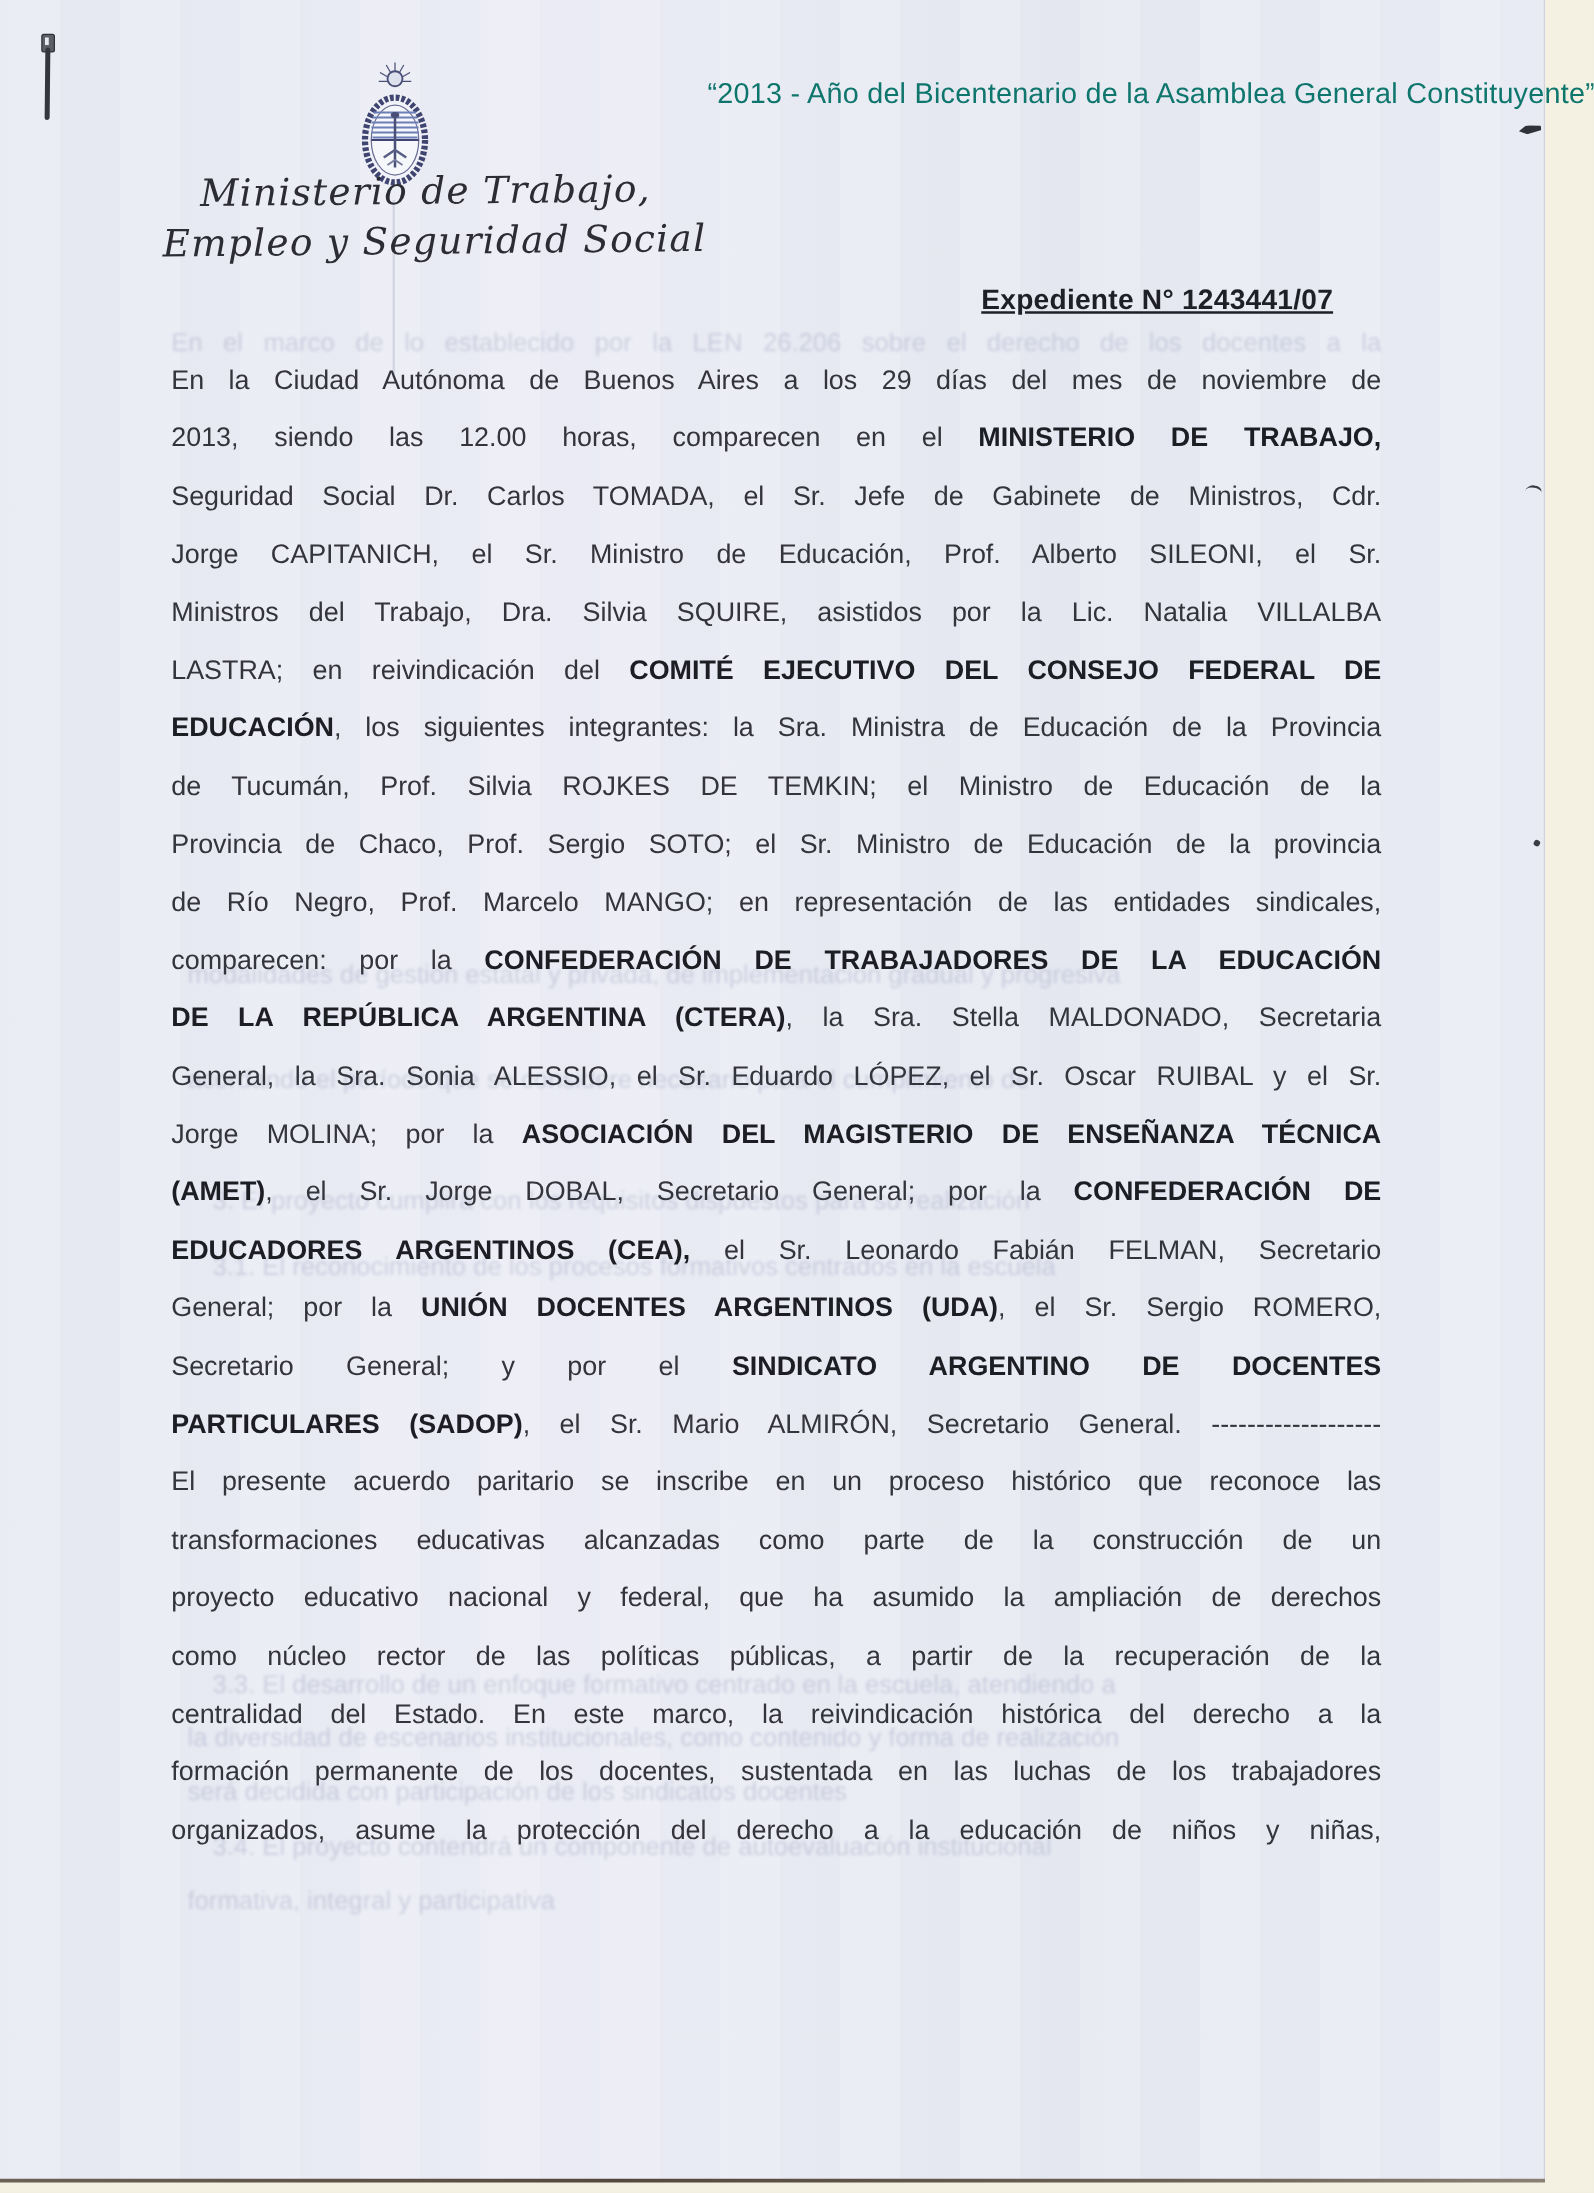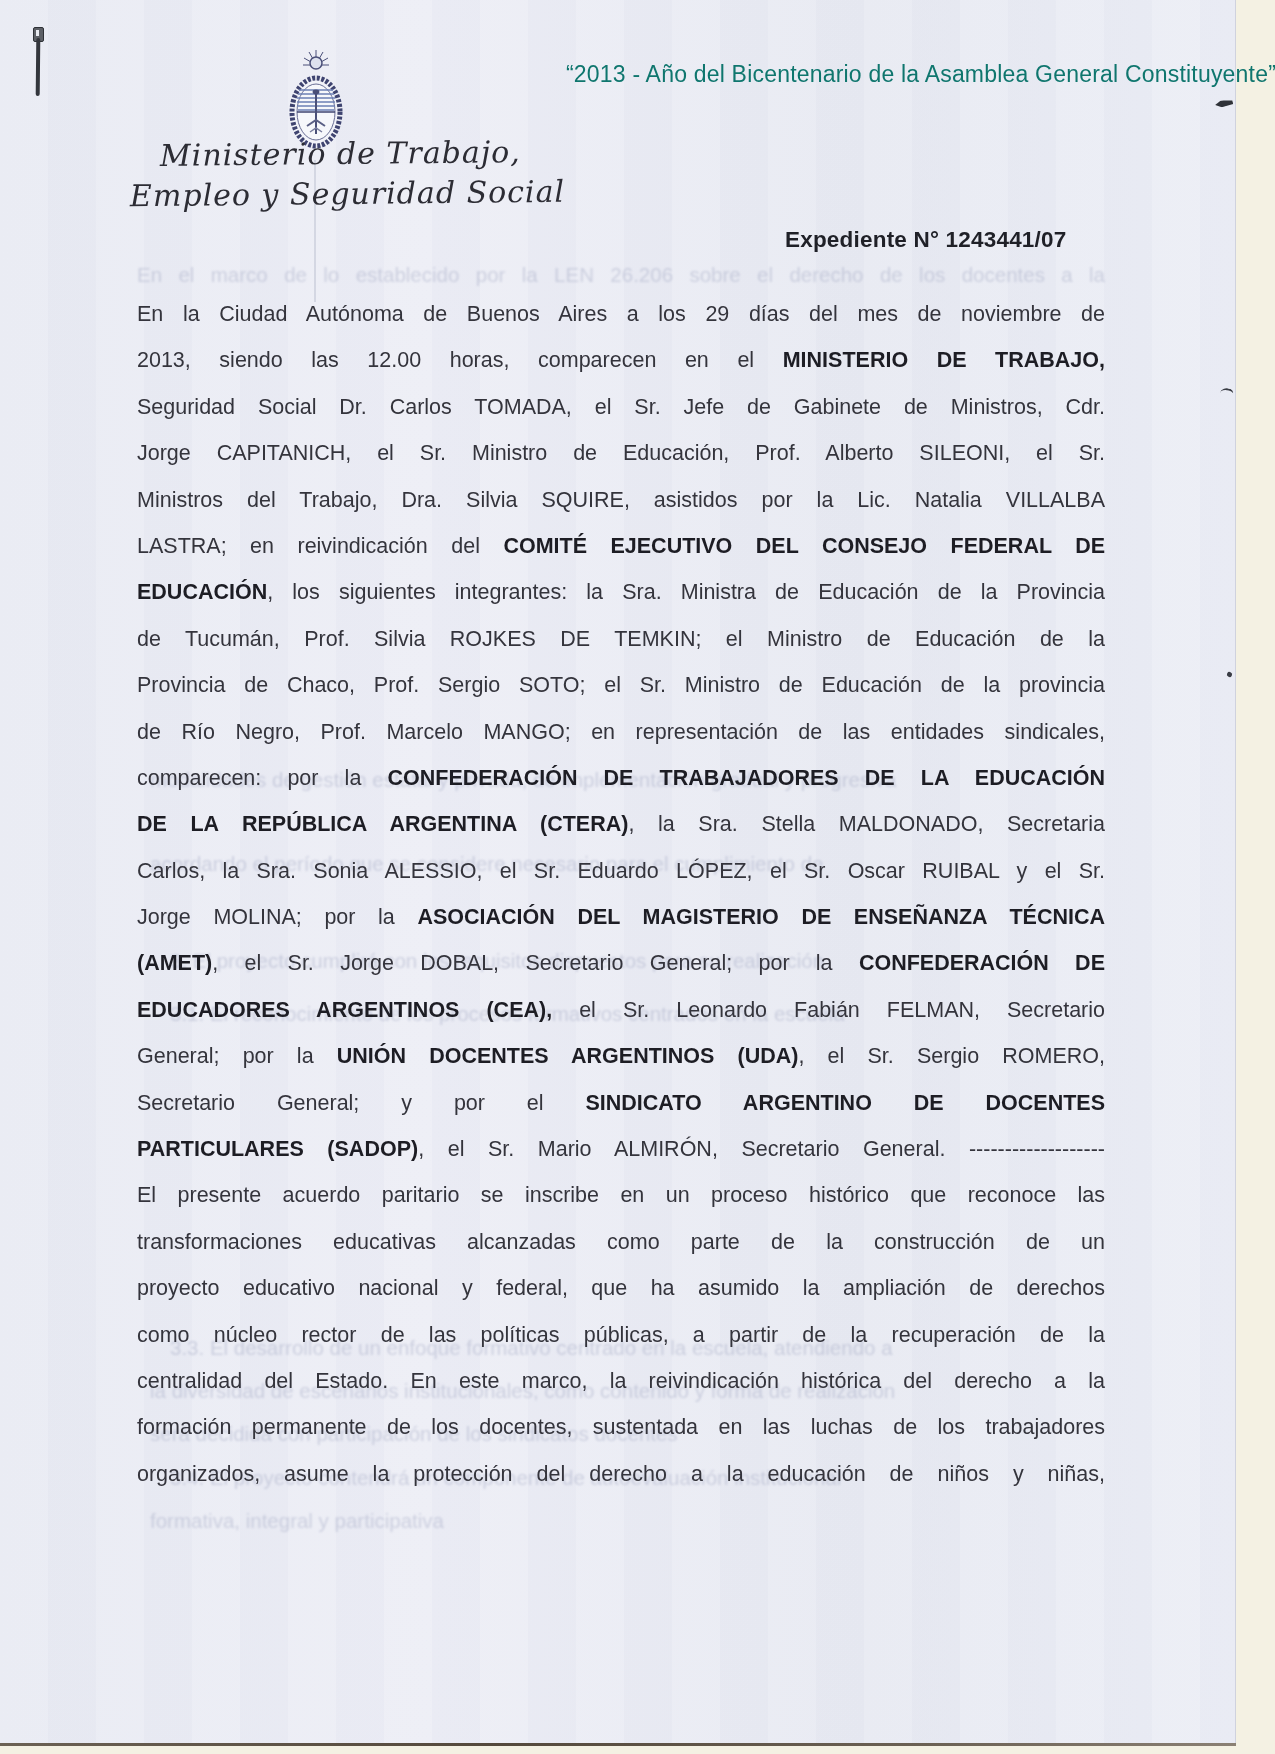--- a/index.html
+++ b/index.html
@@ -37,24 +37,24 @@
     letter-spacing:1px; transform:rotate(-0.6deg); white-space:nowrap;
   }
   .lh1 { left:160px; top:136px; }
   .lh2 { left:130px; top:176px; }
   .margin-quote {
     position:absolute; left:566px; top:61px; white-space:nowrap;
     font-size:23px; color:#0f766e; letter-spacing:.2px;
   }
   .expediente {
     position:absolute; left:785px; top:227px; white-space:nowrap;
-    font-size:22.5px; font-weight:bold; color:#1f2027; letter-spacing:.2px;
+    font-size:22.5px; font-weight:bold; color:#1f2027; letter-spacing:.2px;text-decoration:underline;
   }
   
-  .doc-body { position:absolute; left:137px; top:291px; width:968px; color:#34343c; }
+  .doc-body { position:absolute; left:137px; top:281px; width:968px; color:#34343c; }
   .bline {
     height:46.4px; line-height:46.4px; font-size:21.5px;
     text-align:justify; text-align-last:justify;
   }
   .bline.left { text-align:left; text-align-last:left; }
   .bline .b { font-weight:bold; color:#1d1d24; }
   
   .ghost {
     position:absolute; font-size:20.5px; line-height:24px; color:#8d94b4;
     opacity:.34; filter:blur(1.15px); white-space:nowrap;
@@ -134,21 +134,21 @@
       <div class="bline"><span>Seguridad Social Dr. Carlos TOMADA, el Sr. Jefe de Gabinete de Ministros, Cdr.</span></div>
       <div class="bline"><span>Jorge CAPITANICH, el Sr. Ministro de Educación, Prof. Alberto SILEONI, el Sr.</span></div>
       <div class="bline"><span>Ministros del Trabajo, Dra. Silvia SQUIRE, asistidos por la Lic. Natalia VILLALBA</span></div>
       <div class="bline"><span>LASTRA; en reivindicación del </span><span class="b">COMITÉ EJECUTIVO DEL CONSEJO FEDERAL DE</span></div>
       <div class="bline"><span class="b">EDUCACIÓN</span><span>, los siguientes integrantes: la Sra. Ministra de Educación de la Provincia</span></div>
       <div class="bline"><span>de Tucumán, Prof. Silvia ROJKES DE TEMKIN; el Ministro de Educación de la</span></div>
       <div class="bline"><span>Provincia de Chaco, Prof. Sergio SOTO; el Sr. Ministro de Educación de la provincia</span></div>
       <div class="bline"><span>de Río Negro, Prof. Marcelo MANGO; en representación de las entidades sindicales,</span></div>
       <div class="bline"><span>comparecen: por la </span><span class="b">CONFEDERACIÓN DE TRABAJADORES DE LA EDUCACIÓN</span></div>
       <div class="bline"><span class="b">DE LA REPÚBLICA ARGENTINA (CTERA)</span><span>, la Sra. Stella MALDONADO, Secretaria</span></div>
-      <div class="bline"><span>Carlos, la Sra. Sonia ALESSIO, el Sr. Eduardo LÓPEZ, el Sr. Oscar RUIBAL y el Sr.</span></div>
+      <div class="bline"><span>General, la Sra. Sonia ALESSIO, el Sr. Eduardo LÓPEZ, el Sr. Oscar RUIBAL y el Sr.</span></div>
       <div class="bline"><span>Jorge MOLINA; por la </span><span class="b">ASOCIACIÓN DEL MAGISTERIO DE ENSEÑANZA TÉCNICA</span></div>
       <div class="bline"><span class="b">(AMET)</span><span>, el Sr. Jorge DOBAL, Secretario General; por la </span><span class="b">CONFEDERACIÓN DE</span></div>
       <div class="bline"><span class="b">EDUCADORES ARGENTINOS (CEA),</span><span> el Sr. Leonardo Fabián FELMAN, Secretario</span></div>
       <div class="bline"><span>General; por la </span><span class="b">UNIÓN DOCENTES ARGENTINOS (UDA)</span><span>, el Sr. Sergio ROMERO,</span></div>
       <div class="bline"><span>Secretario General; y por el </span><span class="b">SINDICATO ARGENTINO DE DOCENTES</span></div>
       <div class="bline"><span class="b">PARTICULARES (SADOP)</span><span>, el Sr. Mario ALMIRÓN, Secretario General. -------------------</span></div>
       <div class="bline"><span>El presente acuerdo paritario se inscribe en un proceso histórico que reconoce las</span></div>
       <div class="bline"><span>transformaciones educativas alcanzadas como parte de la construcción de un</span></div>
       <div class="bline"><span>proyecto educativo nacional y federal, que ha asumido la ampliación de derechos</span></div>
       <div class="bline"><span>como núcleo rector de las políticas públicas, a partir de la recuperación de la</span></div>

